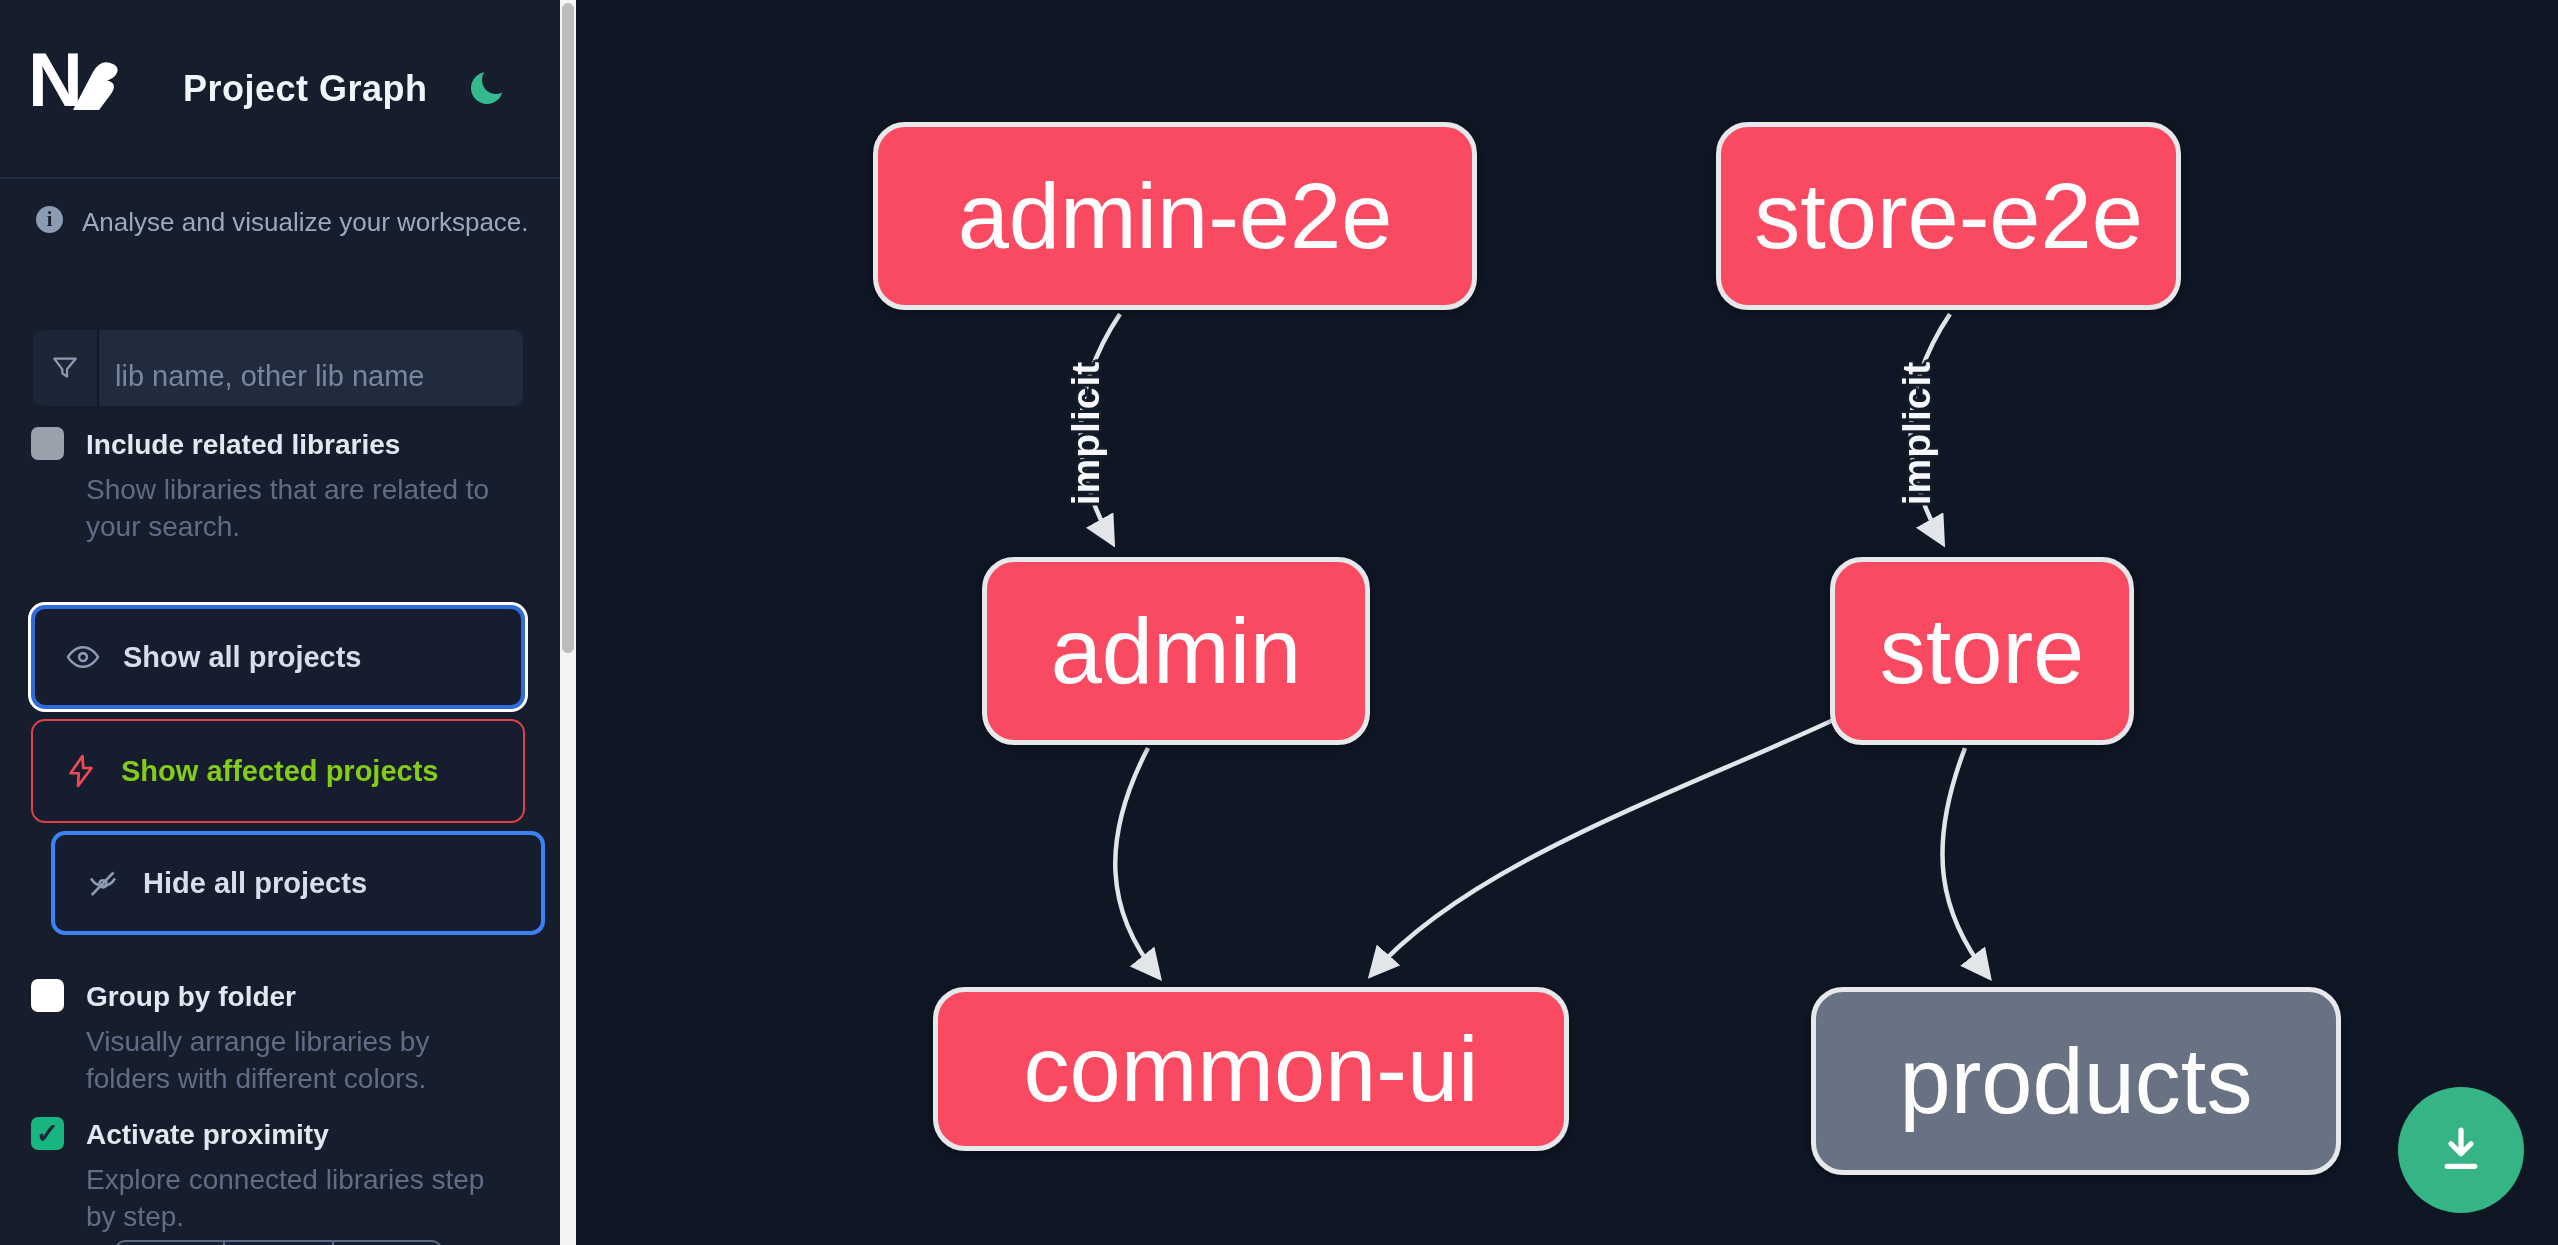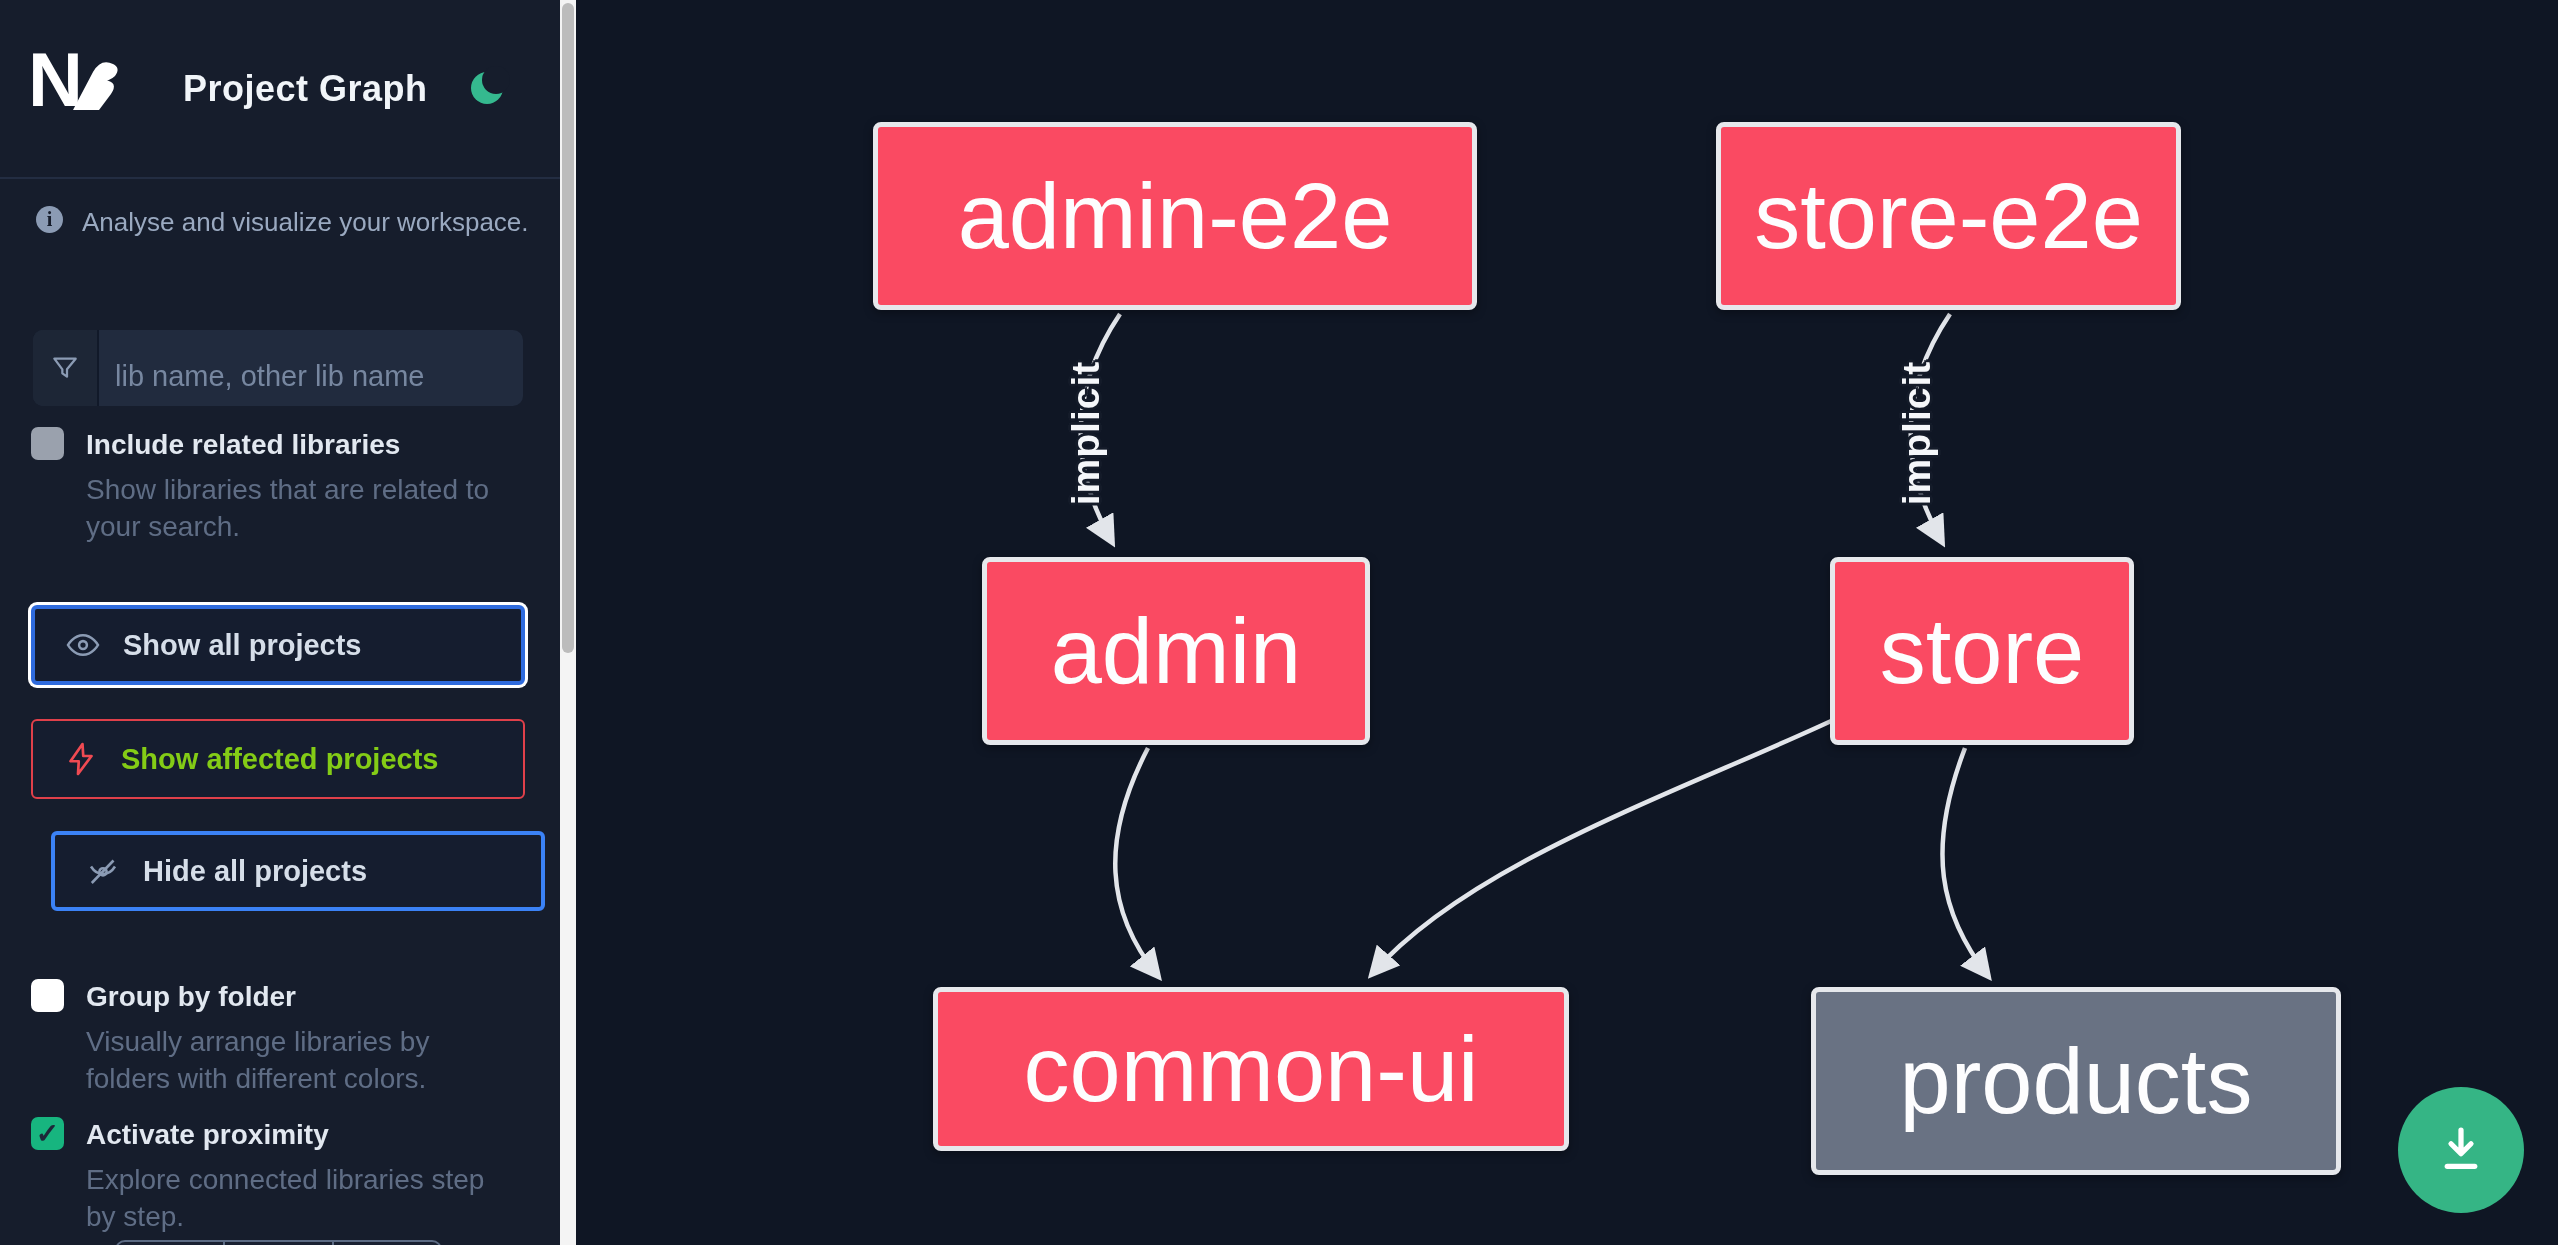--- a/index.html
+++ b/index.html
@@ -64,22 +64,22 @@
   .toggle-label{
     position:absolute;left:55px;top:2px;color:#e2e8f0;font-size:28px;font-weight:600;
     white-space:nowrap;
   }
   .toggle-desc{
     position:absolute;left:55px;top:44px;width:420px;
     color:#5f6d85;font-size:28px;line-height:37px;
   }
   
   .act-btn{
-    position:absolute;left:31px;width:494px;height:80px;box-sizing:border-box;
-    border-radius:6px;background:#151d2f;display:flex;align-items:center;
+    position:absolute;left:31px;width:494px;height:104px;box-sizing:border-box;
+    border-radius:14px;background:#151d2f;display:flex;align-items:center;
     cursor:pointer;
   }
   .act-btn .ic{width:36px;height:36px;margin:0 0 0 30px;flex:0 0 auto;}
   .act-btn .lbl{margin-left:22px;font-size:29px;font-weight:600;color:#d6dee9;white-space:nowrap;}
   .btn-all{border:4px solid #2f6bdd;box-shadow:0 0 0 3px #ffffff;}
   .btn-affected{border:2px solid #e0404a;}
   .btn-affected .lbl{color:#84cc16;}
   .btn-hide{border:4px solid #3b82f6;margin-left:20px;}
   
   .segctl{
@@ -93,21 +93,21 @@
     position:absolute;left:560px;top:0;width:16px;height:1245px;background:#f4f4f4;
   }
   .scrollbar .thumb{
     position:absolute;left:2px;top:3px;width:12px;height:650px;background:#bcbcbc;border-radius:7px;
     cursor:pointer;
   }
   
   .canvas{position:absolute;left:576px;top:0;width:1982px;height:1245px;background:#0f1624;}
   .edges{position:absolute;left:0;top:0;width:2558px;height:1245px;pointer-events:none;}
   .node{
-    position:absolute;box-sizing:border-box;border:5px solid #e6e8ec;border-radius:8px;
+    position:absolute;box-sizing:border-box;border:5px solid #e6e8ec;border-radius:32px;
     display:flex;align-items:center;justify-content:center;
     color:#fdfdfe;font-size:92px;font-weight:400;cursor:pointer;
     box-shadow:0 3px 10px rgba(0,0,0,.35);white-space:nowrap;
   }
   .node.affected{background:#fa4a62;}
   .node.normal{background:#697283;}
   .edge-label{
     position:absolute;transform:translate(-50%,-50%) rotate(-90deg);
     color:#f5f7fa;font-size:39px;font-weight:700;letter-spacing:1px;white-space:nowrap;
     text-shadow:

